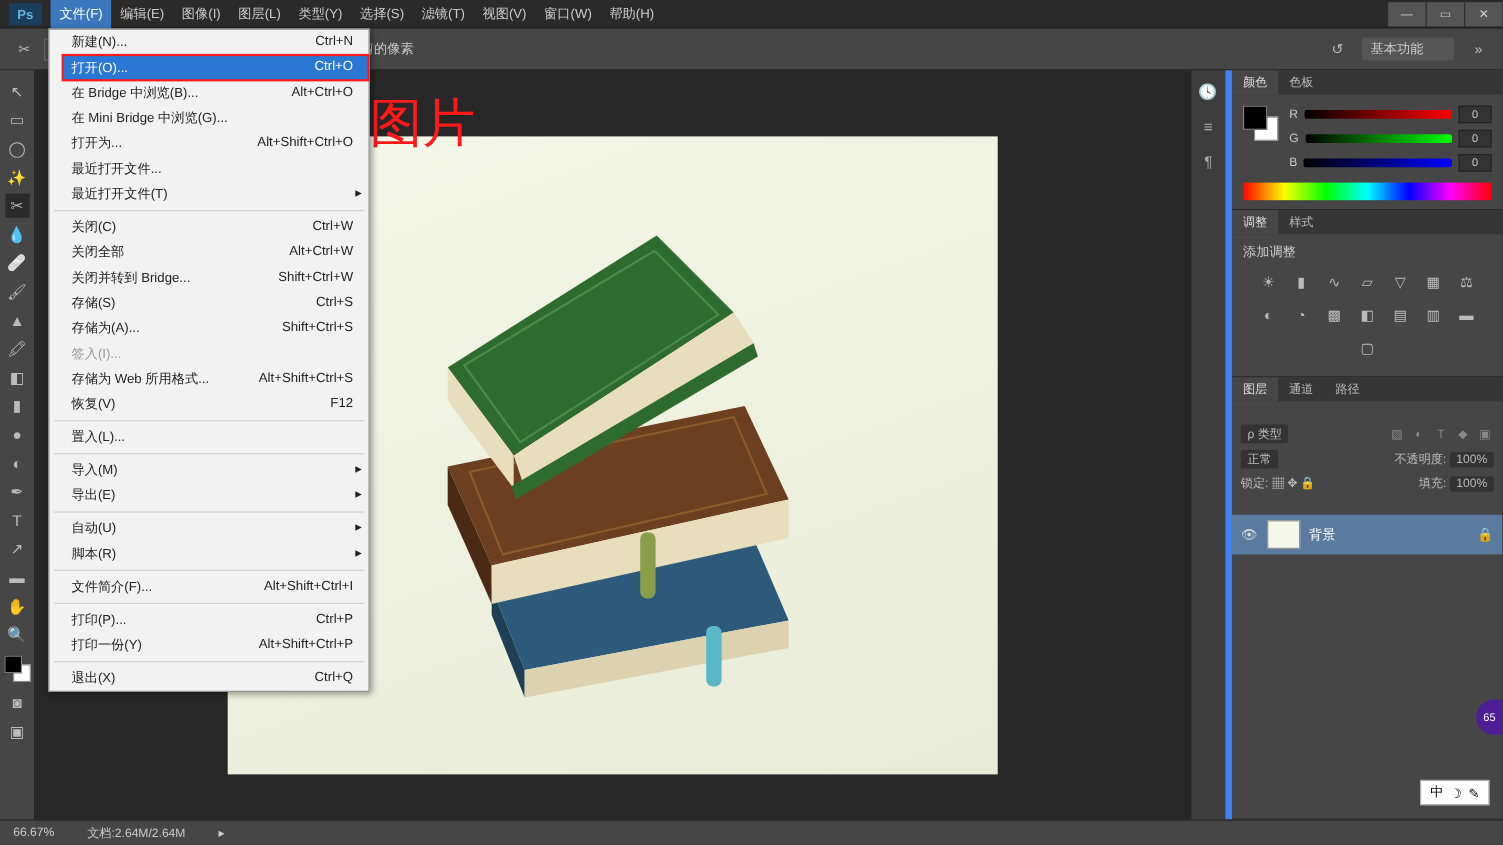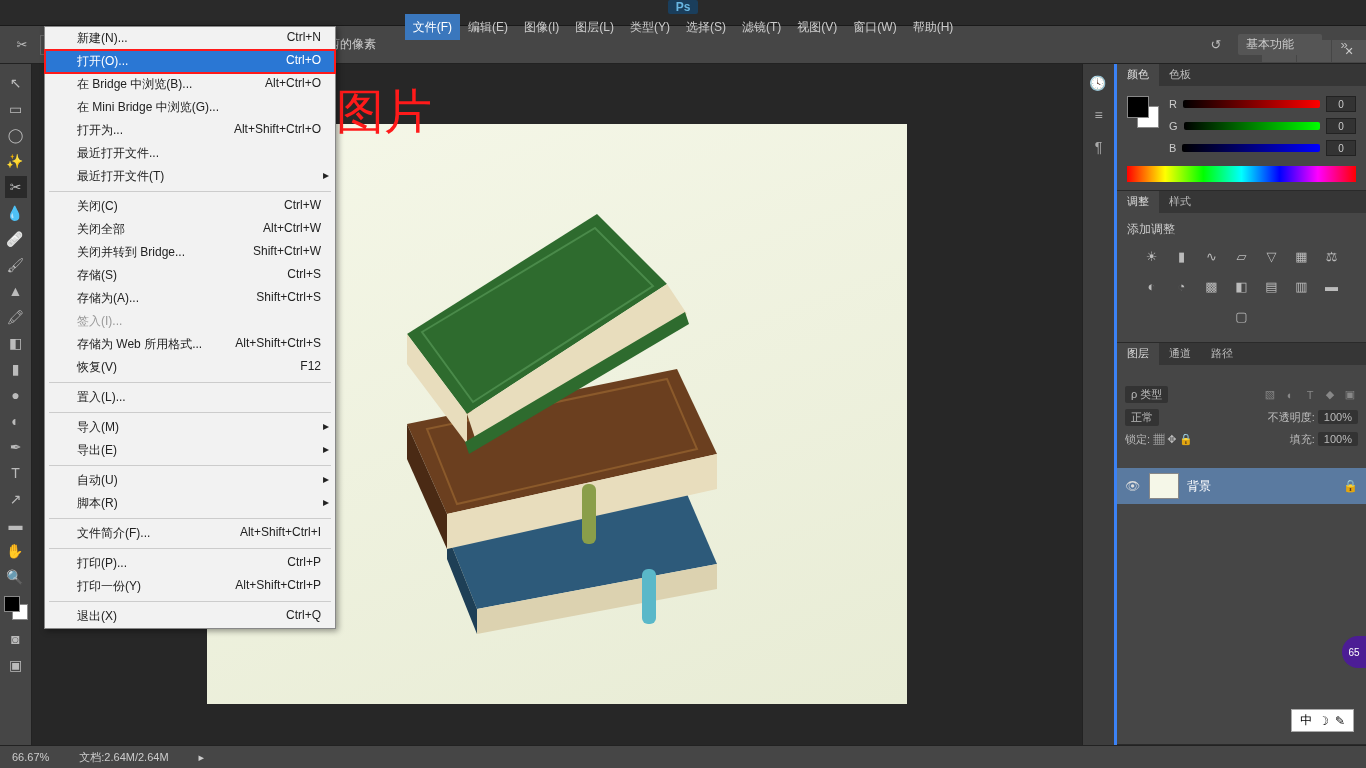--- a/index.html
+++ b/index.html
@@ -1,17 +1,17 @@
 <!DOCTYPE html>
 <html><head>
 <meta charset="utf-8">
 <style>
 * { margin: 0; padding: 0; box-sizing: border-box; font-family: "Microsoft YaHei", sans-serif; }
 body { background: #3a3a3a; overflow: hidden; width: 1366px; height: 768px; position: relative; }
-.titlebar { height: 26px; background: #2a2a2a; display: flex; align-items: center; border-bottom: 1px solid #1a1a1a; flex-direction: column; }
+.titlebar { height: 26px; background: #2a2a2a; display: flex; align-items: center; border-bottom: 1px solid #1a1a1a; }
 .ps-logo { width: 30px; height: 20px; background: #1a3e5c; color: #68b6e2; font-weight: bold; font-size: 12px; display: flex; align-items: center; justify-content: center; margin: 0 8px; border-radius: 2px; }
 .menubar { display: flex; height: 26px; }
 .menu-item { color: #ccc; padding: 12px 8px; font-size: 12px; display: flex; align-items: center; cursor: pointer; }
 .menu-item.active { background: #3a77bd; color: #fff; }
 .window-controls { margin-left: auto; display: flex; gap: 0; }
 .win-btn { width: 34px; height: 22px; color: #ccc; display: flex; align-items: center; justify-content: center; background: #555; margin-left: 1px; font-size: 11px; }
 .options-bar { height: 38px; background: #464646; display: flex; align-items: center; padding: 0 8px; border-bottom: 1px solid #222; }
 .opt-icon { width: 20px; height: 20px; margin: 0 4px; color: #bbb; font-size: 13px; display: flex; align-items: center; justify-content: center; }
 .opt-btn { color: #ccc; font-size: 12px; padding: 2px 8px; background: #555; border-radius: 2px; margin: 0 6px; }
 .opt-checkbox { display: flex; align-items: center; color: #ccc; font-size: 12px; gap: 4px; margin: 0 8px; }
@@ -23,29 +23,29 @@
 .tool { width: 22px; height: 22px; margin: 2px 0; color: #bbb; display: flex; align-items: center; justify-content: center; font-size: 14px; position: relative; }
 .tool.active { background: #2a2a2a; }
 .fgbg { width: 24px; height: 24px; position: relative; margin: 6px 0; }
 .fgbg .fg { position: absolute; top: 0; left: 0; width: 16px; height: 16px; background: #000; border: 1px solid #888; }
 .fgbg .bg { position: absolute; bottom: 0; right: 0; width: 16px; height: 16px; background: #fff; border: 1px solid #888; }
 .canvas-area { flex: 1; background: #272727; position: relative; display: flex; align-items: flex-start; justify-content: center; padding: 10px; overflow: hidden; }
 .canvas { width: 700px; height: 580px; background: linear-gradient(160deg, #f5f7e8 0%, #e8ecd5 100%); display: flex; align-items: center; justify-content: center; position: relative; margin-top: 50px; }
 .books-svg { width: 480px; height: 480px; }
 .annotation { position: absolute; top: 80px; left: 240px; color: #ff1a1a; font-size: 48px; font-family: "SimSun", serif; font-weight: 400; z-index: 50; }
 .dropdown-menu { position: absolute; top: 26px; left: 44px; width: 292px; background: #f2f2f2; border: 1px solid #888; box-shadow: 2px 2px 6px rgba(0,0,0,0.4); z-index: 100; }
-.dd-item { display: flex; justify-content: space-between; padding: 3px 14px 3px 32px; font-size: 12px; color: #222; cursor: pointer; position: relative; }
+.dd-item { display: flex; justify-content: space-between; padding: 3px 14px 3px 8px; font-size: 12px; color: #222; cursor: pointer; position: relative; margin-left: 12px; }
 .dd-item.highlighted { background: #2a77d4; color: #fff; }
 .dd-item.highlighted-box { outline: 2px solid #ff1a1a; outline-offset: -1px; }
 .dd-item.disabled { color: #999; }
 .dd-sep { height: 1px; background: #ccc; margin: 3px 4px; }
 .dd-item .arrow { position: absolute; right: 6px; }
 .panel-dock { width: 32px; background: #3d3d3d; display: flex; flex-direction: column; align-items: center; padding-top: 8px; gap: 10px; border-left: 1px solid #222; }
 .dock-icon { width: 22px; height: 22px; color: #aaa; display: flex; align-items: center; justify-content: center; font-size: 14px; }
-.right-panels { width: 252px; background: #464646; display: flex; flex-direction: column; border-left: 3px solid #3b82f6; overflow: hidden; }
+.right-panels { width: 252px; background: #464646; display: flex; flex-direction: column; border-left: 6px solid #3b82f6; overflow: hidden; }
 .panel { border-bottom: 1px solid #2a2a2a; }
 .panel-tabs { display: flex; height: 22px; background: #363636; font-size: 11px; }
 .panel-tab { padding: 3px 10px; color: #bbb; }
 .panel-tab.active { background: #464646; color: #ddd; }
 .color-panel-body { padding: 10px; display: flex; gap: 10px; }
 .color-swatch-pair { width: 32px; height: 32px; position: relative; }
 .color-swatch-pair .fore { position: absolute; top: 0; left: 0; width: 22px; height: 22px; background: #000; border: 1px solid #888; }
 .color-swatch-pair .back { position: absolute; bottom: 0; right: 0; width: 22px; height: 22px; background: #fff; border: 1px solid #888; }
 .rgb-sliders { flex: 1; display: flex; flex-direction: column; gap: 6px; }
 .rgb-row { display: flex; align-items: center; gap: 6px; font-size: 11px; color: #ccc; }

